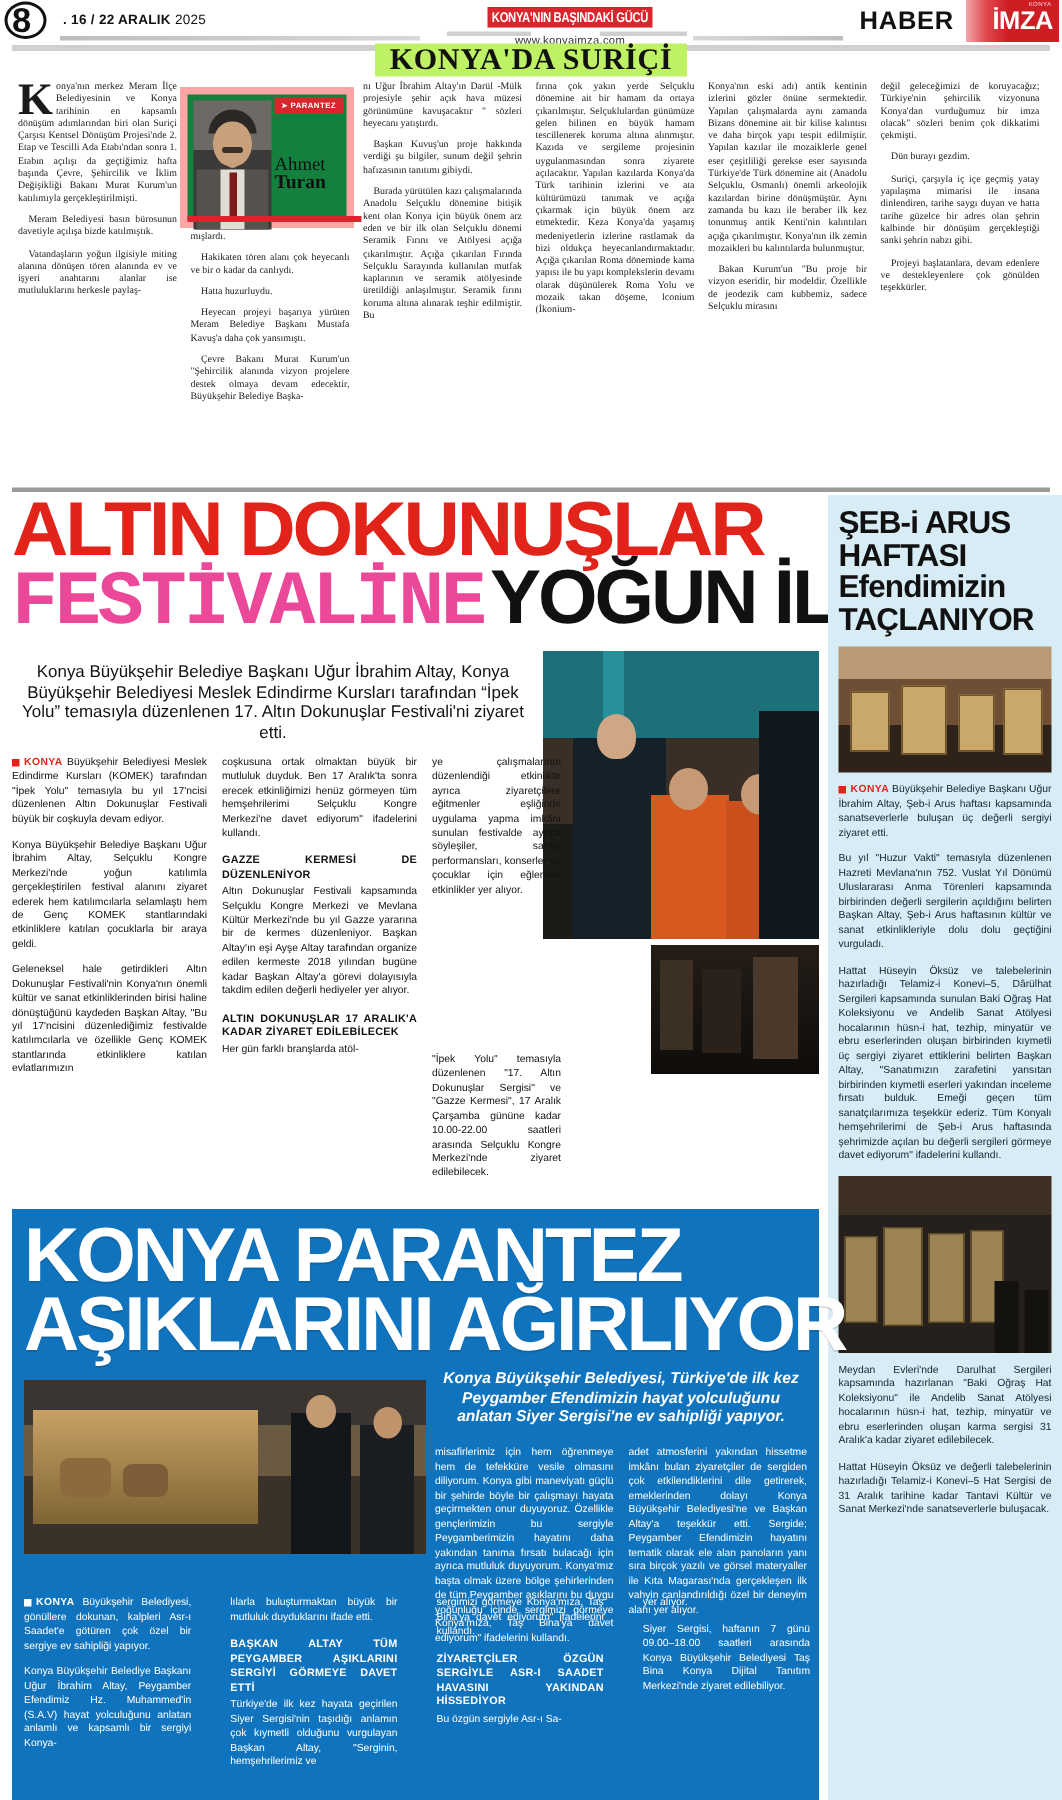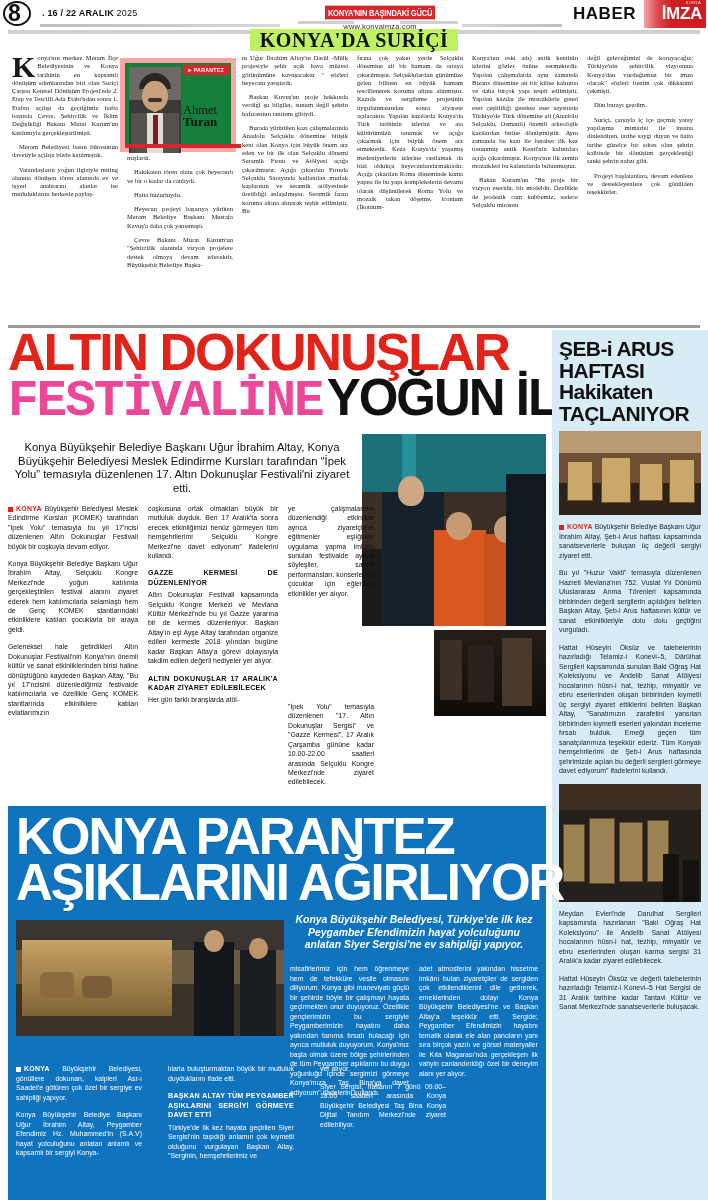--- a/index.html
+++ b/index.html
@@ -473,21 +473,21 @@
       <p>ye çalışmalarının düzenlendiği etkinlikte ayrıca ziyaretçilere eğitmenler eşliğinde uygulama yapma imkânı sunulan festivalde ayrıca söyleşiler, sahne performansları, konserler ve çocuklar için eğlenceli etkinlikler yer alıyor.</p>
       <p style="margin-top:104px;">"İpek Yolu" temasıyla düzenlenen "17. Altın Dokunuşlar Sergisi" ve "Gazze Kermesi", 17 Aralık Çarşamba gününe kadar 10.00-22.00 saatleri arasında Selçuklu Kongre Merkezi'nde ziyaret edilebilecek.</p>
     </div>
   </div>
 </div>
 
 <div class="sidebar">
   <div class="sb-title">
     <div>ŞEB-i ARUS</div>
     <div>HAFTASI</div>
-    <div>Hakikaten</div>
+    <div>Efendimizin</div>
     <div>TAÇLANIYOR</div>
   </div>
 
   <div class="sb-photo1">
     <div class="frm f1"></div>
     <div class="frm f2"></div>
     <div class="frm f3"></div>
     <div class="frm f4"></div>
   </div>
 
@@ -542,17 +542,22 @@
     <div class="bcol">
       <p><span class="kicker-sq-w"></span><span class="kicker-konya-w">KONYA</span> <span>Büyükşehir Belediyesi, gönüllere dokunan, kalpleri Asr-ı Saadet'e götüren çok özel bir sergiye ev sahipliği yapıyor.</span></p>
       <p>Konya Büyükşehir Belediye Başkanı Uğur İbrahim Altay, Peygamber Efendimiz Hz. Muhammed'in (S.A.V) hayat yolculuğunu anlatan anlamlı ve kapsamlı bir sergiyi Konya-</p>
     </div>
     <div class="bcol">
       <p>lılarla buluşturmaktan büyük bir mutluluk duyduklarını ifade etti.</p>
       <h4>BAŞKAN ALTAY TÜM PEYGAMBER AŞIKLARINI SERGİYİ GÖRMEYE DAVET ETTİ</h4>
       <p>Türkiye'de ilk kez hayata geçirilen Siyer Sergisi'nin taşıdığı anlamın çok kıymetli olduğunu vurgulayan Başkan Altay, "Serginin, hemşehrilerimiz ve</p>
     </div>
     <div class="bcol">
+      <p>sergimizi görmeye Konya'mıza, Taş Bina'ya davet ediyorum" ifadelerini kullandı.</p>
+      <h4>ZİYARETÇİLER ÖZGÜN SERGİYLE ASR-I SAADET HAVASINI YAKINDAN HİSSEDİYOR</h4>
+      <p>Bu özgün sergiyle Asr-ı Sa-</p>
+    </div>
+    <div class="bcol">
       <p>yer alıyor.</p>
       <p>Siyer Sergisi, haftanın 7 günü 09.00–18.00 saatleri arasında Konya Büyükşehir Belediyesi Taş Bina Konya Dijital Tanıtım Merkezi'nde ziyaret edilebiliyor.</p>
     </div>
   </div>
 </div>
 
 </body></html>

